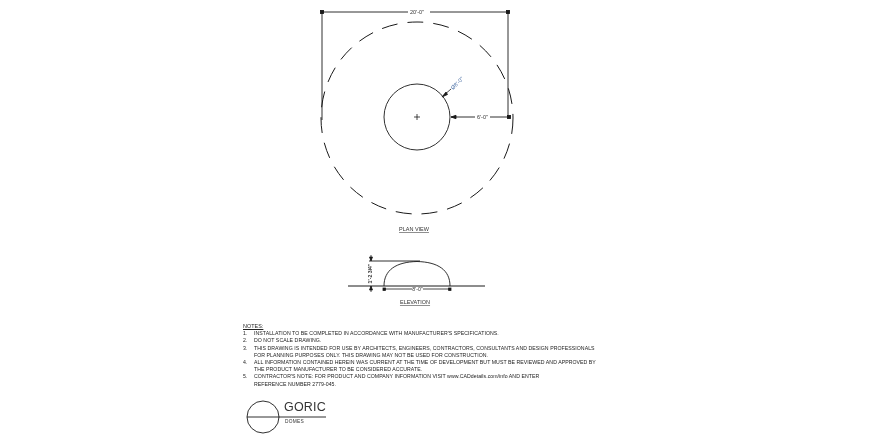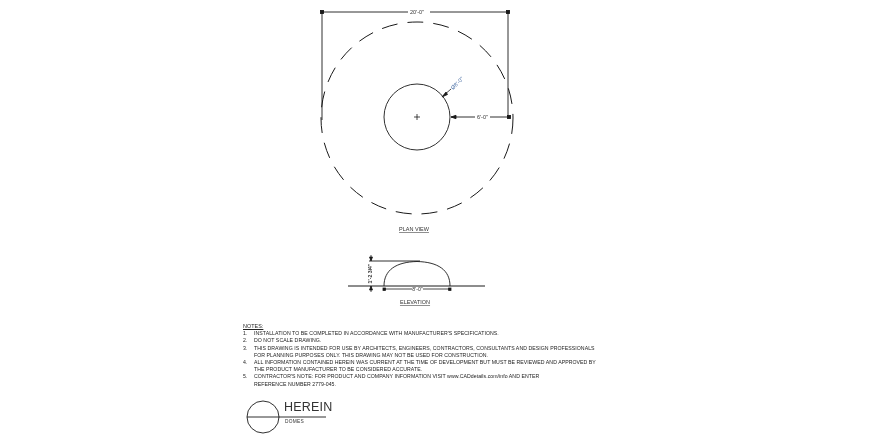--- a/index.html
+++ b/index.html
@@ -171,15 +171,15 @@
     <span class="note-text">CONTRACTOR'S NOTE: FOR PRODUCT AND COMPANY INFORMATION VISIT www.CADdetails.com/info AND ENTER
 REFERENCE NUMBER 2779-045.</span>
   </div>
 </div>
 
 <div class="logo">
   <svg width="90" height="40" viewBox="0 0 90 40">
     <circle cx="17" cy="19" r="16" fill="none" stroke="#1a1a1a" stroke-width="0.9"></circle>
     <line x1="1" y1="19" x2="80" y2="19" stroke="#1a1a1a" stroke-width="0.9"></line>
   </svg>
-  <span class="logo-name">HEREIN</span>
+  <span class="logo-name">GORIC</span>
   <span class="logo-sub">DOMES</span>
 </div>
 
 </body></html>

